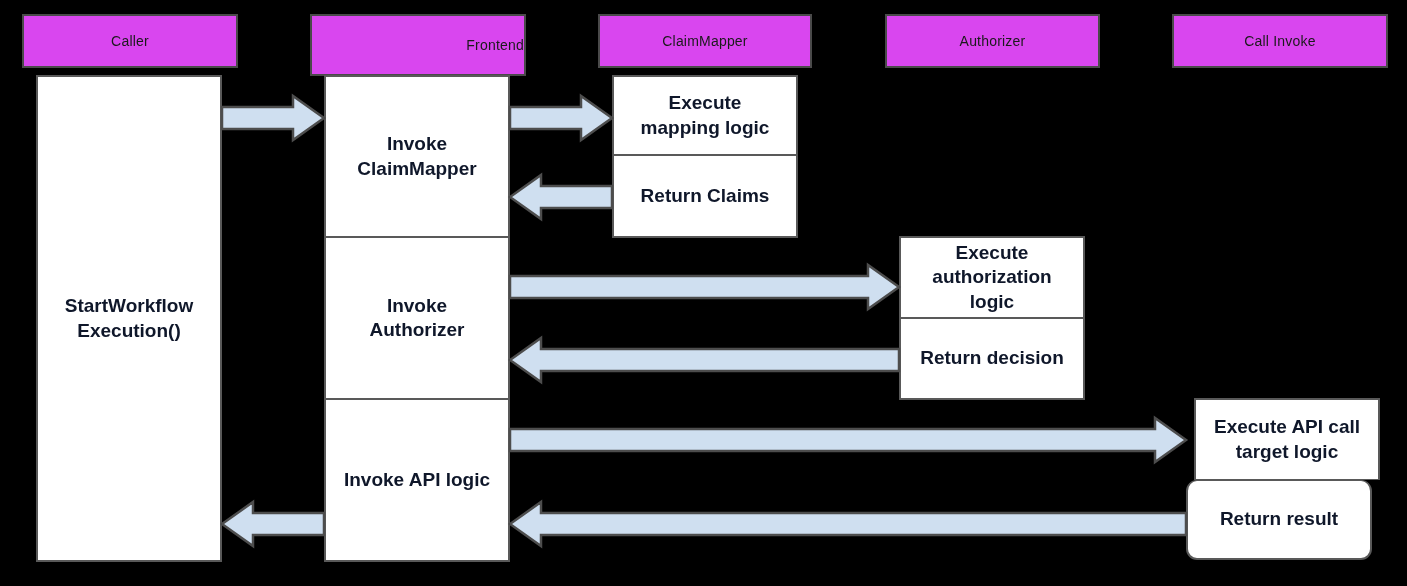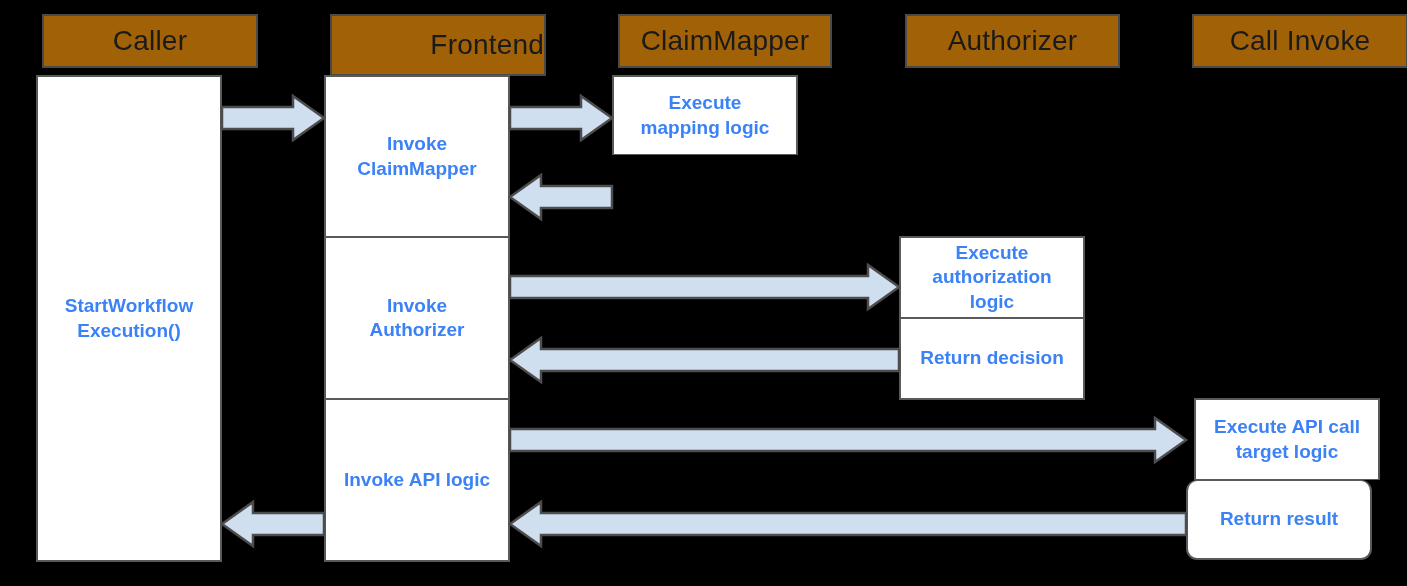--- a/index.html
+++ b/index.html
@@ -12,42 +12,41 @@
     width: 1407px;
     height: 586px;
     background: #000000;
     overflow: hidden;
     font-family: "Liberation Sans", sans-serif;
   }
   
   .lifeline-header {
     position: absolute;
     box-sizing: border-box;
-    background: #a16207;
+    background: #d946ef;
     border: 2px solid #4a4a4a;
     display: flex;
     align-items: center;
     justify-content: center;
     color: #1a1a1a;
-    font-size: 28px;
+    font-size: 14px;
     font-weight: 400;
     letter-spacing: 0.2px;
-    margin-left: 20px;
   }
   
   .act-box {
     position: absolute;
     box-sizing: border-box;
     background: #ffffff;
     border: 2px solid #595959;
     display: flex;
     align-items: center;
     justify-content: center;
     text-align: center;
-    color: #3b82f6;
+    color: #0f172a;
     font-size: 19px;
     font-weight: 700;
     line-height: 1.28;
     padding: 2px 6px;
   }
   .act-box.seg-top {
     border-bottom-width: 1px;
   }
   .act-box.seg-bottom {
     border-top-width: 1px;
@@ -100,20 +99,23 @@
   </div>
 
   <div class="act-box seg-bottom" style="left:324px; top:399px; width:186px; height:163px;">
     <span class="ml">Invoke API logic</span>
   </div>
 
   <div class="act-box seg-top" style="left:612px; top:75px; width:186px; height:80px;">
     <span class="ml">Execute<br>mapping logic</span>
   </div>
 
+  <div class="act-box seg-bottom" style="left:612px; top:155px; width:186px; height:83px;">
+    <span class="ml">Return Claims</span>
+  </div>
 
   <div class="act-box seg-top" style="left:899px; top:236px; width:186px; height:82px;">
     <span class="ml">Execute<br>authorization<br>logic</span>
   </div>
 
   <div class="act-box seg-bottom" style="left:899px; top:318px; width:186px; height:82px;">
     <span class="ml">Return decision</span>
   </div>
 
   <div class="act-box seg-top" style="left:1186px; top:398px; width:186px; height:82px;margin-left:8px;">

